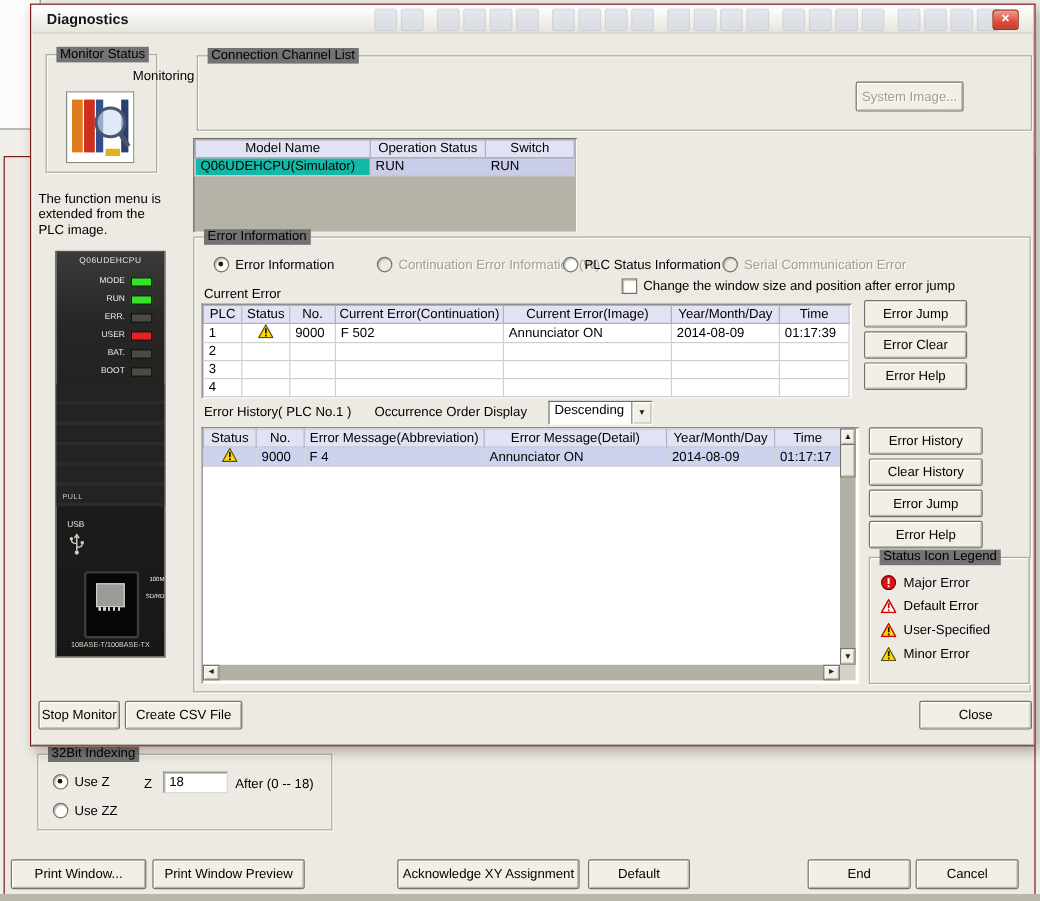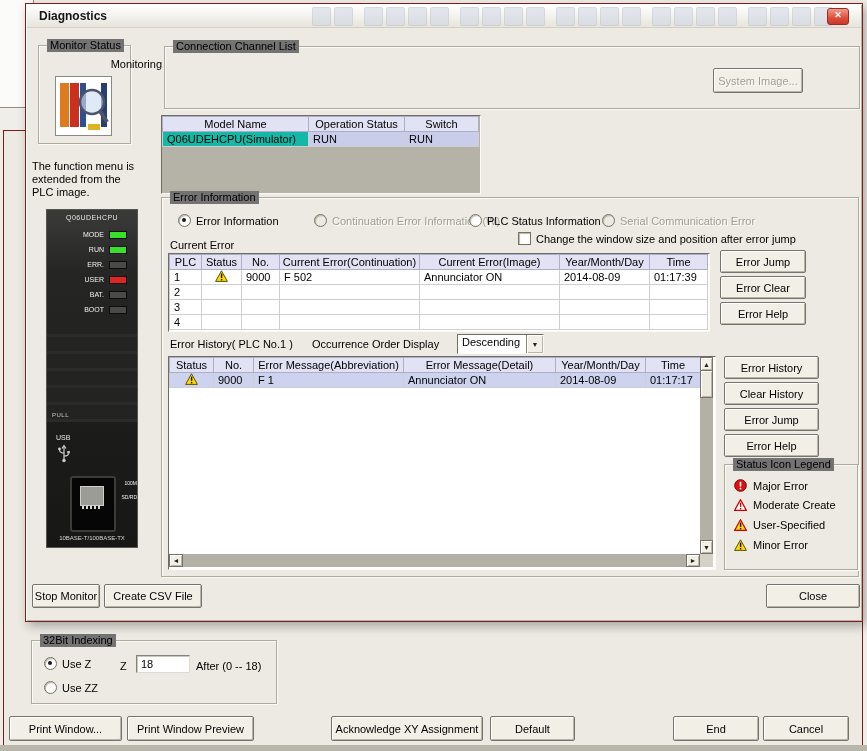--- a/index.html
+++ b/index.html
@@ -79,21 +79,21 @@
 </style>
 </head>
 <body>
 
 <div class="screen">
 
   <div class="abs" style="left:0;top:0;width:33px;height:107px;background:#fbfbfa;border-right:1px solid #8f8d84;border-bottom:1px solid #8f8d84;"></div>
 
   <div class="dialog panel" style="left:3px;top:130px;width:858px;height:615px;box-shadow:none;">
 
-    <div class="group" style="left:27px;top:497px;width:244px;height:62px;margin-top:12px;">
+    <div class="group" style="left:27px;top:497px;width:244px;height:62px;">
       <span class="group-label">32Bit Indexing</span>
       <div class="radio-item" style="left:12px;top:16px;">
         <span class="radio checked"></span>
         <span>Use Z</span>
       </div>
       <span class="lbl" style="left:88px;top:19px;">Z</span>
       <input class="tfield" style="left: 104px; top: 14px; width: 44px; height: 16px;" value="18">
       <span class="lbl" style="left:164px;top:19px;">After (0 -- 18)</span>
       <div class="radio-item" style="left:12px;top:40px;">
         <span class="radio"></span>
@@ -396,21 +396,21 @@
               <th>Time</th>
             </tr>
             <tr class="hl">
               <td class="icon-cell">
                 <svg width="13" height="12" viewBox="0 0 13 12">
                   <polygon points="6.5,0.8 12.4,11.4 0.6,11.4" fill="#ffd900" stroke="#5a5200" stroke-width="1"></polygon>
                   <rect x="5.9" y="3.6" width="1.4" height="4.3" fill="#111"></rect>
                   <rect x="5.9" y="8.9" width="1.4" height="1.5" fill="#111"></rect>
                 </svg></td>
               <td>9000</td>
-              <td>F 1</td>
+              <td>F 4</td>
               <td>Annunciator ON</td>
               <td>2014-08-09</td>
               <td>01:17:17</td>
             </tr>
           </tbody>
             </table>
         </div>
 
         <div class="sb-track" style="left:531px;top:0;width:13px;height:197px;">
           <div class="sb-btn" style="left:0;top:0;width:11px;height:12px;">
@@ -455,21 +455,21 @@
             <rect x="5.7" y="8.8" width="1.6" height="1.6" fill="#fff"></rect>
           </svg>
           <span>Major Error</span>
         </div>
         <div class="legend-item" style="left:9px;top:34px;">
           <svg width="13" height="12" viewBox="0 0 13 12">
             <polygon points="6.5,0.8 12.4,11.4 0.6,11.4" fill="#ffffff" stroke="#d00000" stroke-width="1.3"></polygon>
             <rect x="5.9" y="3.6" width="1.4" height="4.3" fill="#d00000"></rect>
             <rect x="5.9" y="8.9" width="1.4" height="1.5" fill="#d00000"></rect>
           </svg>
-          <span>Moderate Create</span>
+          <span>Default Error</span>
         </div>
         <div class="legend-item" style="left:9px;top:54px;">
           <svg width="13" height="12" viewBox="0 0 13 12">
             <polygon points="6.5,0.8 12.4,11.4 0.6,11.4" fill="#ffd900" stroke="#d00000" stroke-width="1.2"></polygon>
             <rect x="5.9" y="3.6" width="1.4" height="4.3" fill="#111"></rect>
             <rect x="5.9" y="8.9" width="1.4" height="1.5" fill="#111"></rect>
           </svg>
           <span>User-Specified</span>
         </div>
         <div class="legend-item" style="left:9px;top:74px;">

